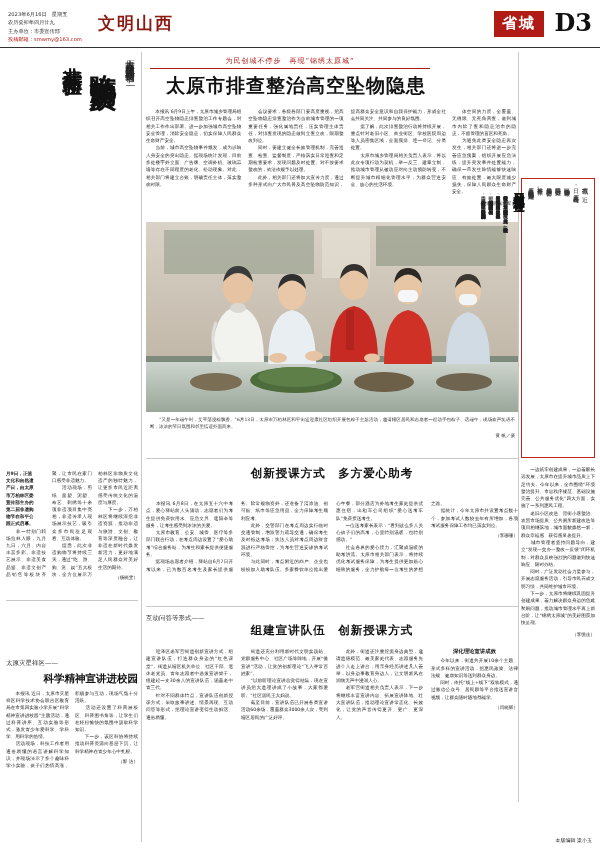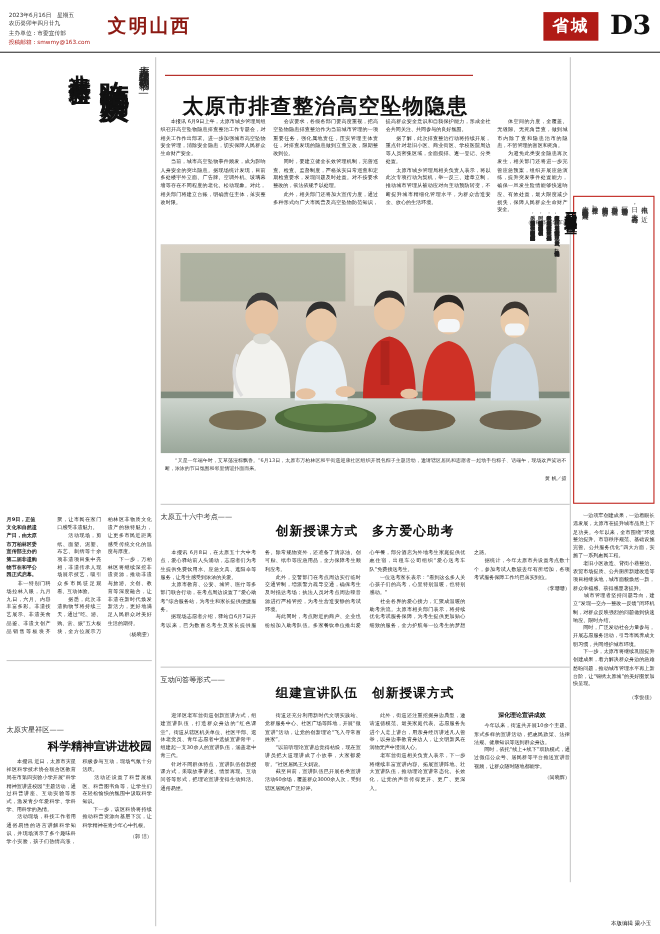--- a/index.html
+++ b/index.html
@@ -105,21 +105,21 @@
   .kicker {
     position:absolute; left:150px; top:56px; width:280px;
     text-align:center; font-size:7px; letter-spacing:1px;
     color:#b01b16; font-family:"DejaVu Serif", serif;
   }
   .kicker-rule {
     position:absolute; left:150px; top:68px; width:280px; height:1px;
     background:#b01b16;
   }
   .headline {
-    position:absolute; left:146px; top:84px; width:300px;
+    position:absolute; left:146px; top:73px; width:300px;
     text-align:center; font-size:19px; font-weight:bold;
     font-family:"DejaVu Serif", serif; letter-spacing:1px; color:#111;
   }
   .story-cols {
     position:absolute; left:146px; top:108px; width:300px; height:110px;
     column-count:3; column-gap:7px;
     font-size:4.6px; line-height:7.3px; text-align:justify; color:#222;
   }
   .rightcol-top {
     position:absolute; left:452px; top:108px; width:64px; height:110px;
@@ -247,20 +247,21 @@
     <div class="left-sub-title">科学精神宣讲进校园</div>
     <div class="left-sub-body">
       <div style="white-space:pre-line;">　　本报讯 近日，太原市灾星祥区科学技术协会联合区教育局在市第四实验小学开展“科学精神宣讲进校园”主题活动，通过科普讲座、互动实验等形式，激发青少年爱科学、学科学、用科学的热情。
 　　活动现场，科技工作者用通俗易懂的语言讲解科学知识，并现场演示了多个趣味科学小实验，孩子们热情高涨，积极参与互动，现场气氛十分活跃。
 　　活动还设置了科普展板区、科普图书角等，让学生们在轻松愉快的氛围中汲取科学知识。
 　　下一步，该区科协将持续推动科普资源向基层下沉，让科学精神在青少年心中扎根。</div>
       <div class="left-sign">（郭 洁）</div>
     </div>
   </div>
 
+  <div class="kicker">为民创城不停步　再现“锦绣太原城”</div>
   <div class="kicker-rule"></div>
   <div class="headline">太原市排查整治高空坠物隐患</div>
 
   <div class="story-cols">
     <div style="white-space:pre-line;">　　本报讯 6月9日上午，太原市城乡管理局组织召开高空坠物隐患排查整治工作专题会，对相关工作作出部署。进一步加强城市高空坠物安全管理，消除安全隐患，切实保障人民群众生命财产安全。
 　　当前，城市高空坠物事件频发，成为影响人身安全的突出隐患。据现场统计发现，目前多处楼宇外立面、广告牌、空调外机、玻璃幕墙等存在不同程度的老化、松动现象。对此，相关部门将建立台账，明确责任主体，落实整改时限。</div>
     <div style="white-space:pre-line;">　　会议要求，各级各部门要高度重视，把高空坠物隐患排查整治作为当前城市管理的一项重要任务，强化属地责任，压实管理主体责任，对排查发现的隐患做到立查立改，限期整改到位。
 　　同时，要建立健全长效管理机制，完善巡查、检查、监督制度，严格落实日常巡查和定期检查要求，发现问题及时处置。对不按要求整改的，依法依规予以处理。
 　　此外，相关部门还将加大宣传力度，通过多种形式向广大市民普及高空坠物防范知识，提高群众安全意识和自我保护能力，形成全社会共同关注、共同参与的良好氛围。</div>
     <div style="white-space:pre-line;">　　据了解，此次排查整治行动将持续开展，重点针对老旧小区、商业街区、学校医院周边等人员密集区域，全面摸排、逐一登记、分类处置。
@@ -358,21 +359,20 @@
         <div class="rb-title">开展创城创卫督导检查</div>
       </div>
       <div class="rb-body" style="white-space:pre-line;">　　检查组深入辖区餐饮服务单位、食品销售门店、农贸市场等重点场所，重点检查食品安全管理制度落实情况、环境卫生状况、从业人员健康管理、“三防”设施配备及垃圾分类等情况。
 　　针对检查中发现的问题，检查组现场提出整改意见，要求相关经营主体立即整改到位，并建立长效管理机制，确保创城创卫工作落到实处。
 　　同时，检查组还向经营户宣传创城创卫相关知识，引导其自觉维护经营场所及周边环境卫生，积极参与创城创卫工作。
 　　据悉，下一步该局将持续加大督导检查力度，以创建工作为抓手，不断提升食品安全和环境卫生管理水平，为群众营造安全放心的消费环境和整洁优美的生活环境。</div>
     </div>
   </div>
 
   <div class="sec2">
-    <div class="sec-head">太原五十六中考点——</div>
     <div class="sec-title">创新授课方式　多方爱心助考</div>
   </div>
   <div class="sec2-body">
     <div style="white-space:pre-line;">　　本报讯 6月8日，在太原五十六中考点，爱心驿站前人头涌动，志愿者们为考生提供免费饮用水、应急文具、遮阳伞等服务，让考生感受到浓浓的关爱。
 　　太原市教育、公安、城管、医疗等多部门联合行动，在考点周边设置了“爱心助考”综合服务站，为考生和家长提供便捷服务。</div>
     <div style="white-space:pre-line;">　　据现场志愿者介绍，驿站自6月7日开考以来，已为数百名考生及家长提供服务。除常规物资外，还准备了清凉油、创可贴、纸巾等应急用品，全力保障考生顺利应考。
 　　此外，交警部门在考点周边实行临时交通管制，增派警力疏导交通，确保考生及时抵达考场；执法人员对考点周边噪音源进行严格管控，为考生营造安静的考试环境。</div>
     <div style="white-space:pre-line;">　　与此同时，考点附近的商户、企业也纷纷加入助考队伍。多家餐饮单位推出爱心午餐，部分酒店为外地考生家庭提供优惠住宿，出租车公司组织“爱心送考车队”免费接送考生。
 　　一位送考家长表示：“看到这么多人关心孩子们的高考，心里特别温暖，也特别感动。”</div>
     <div style="white-space:pre-line;">　　社会各界的爱心接力，汇聚成温暖的助考洪流。太原市相关部门表示，将持续优化考试服务保障，为考生提供更加贴心细致的服务，全力护航每一位考生的梦想之路。

